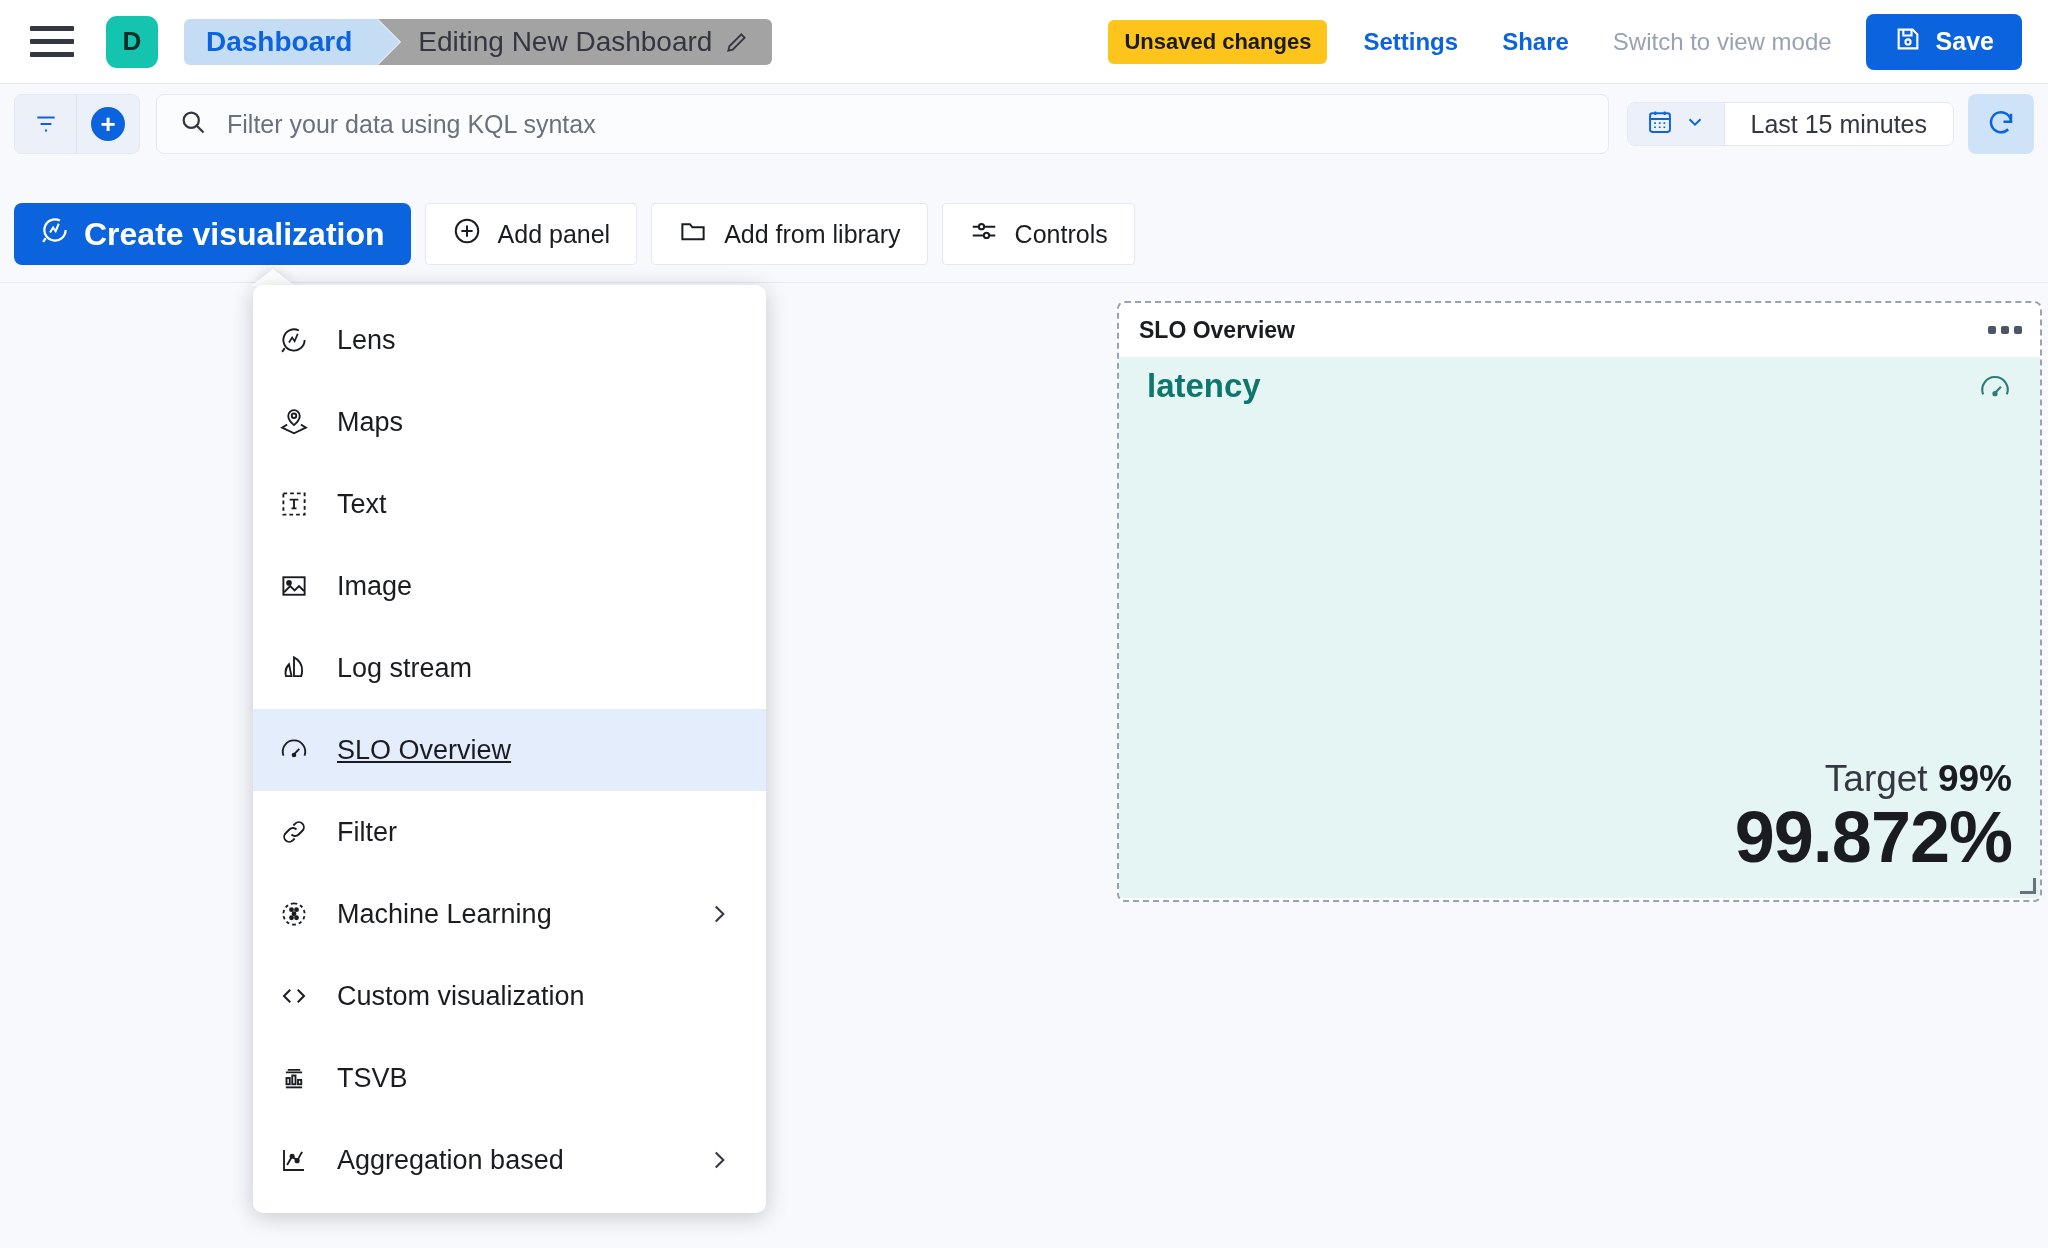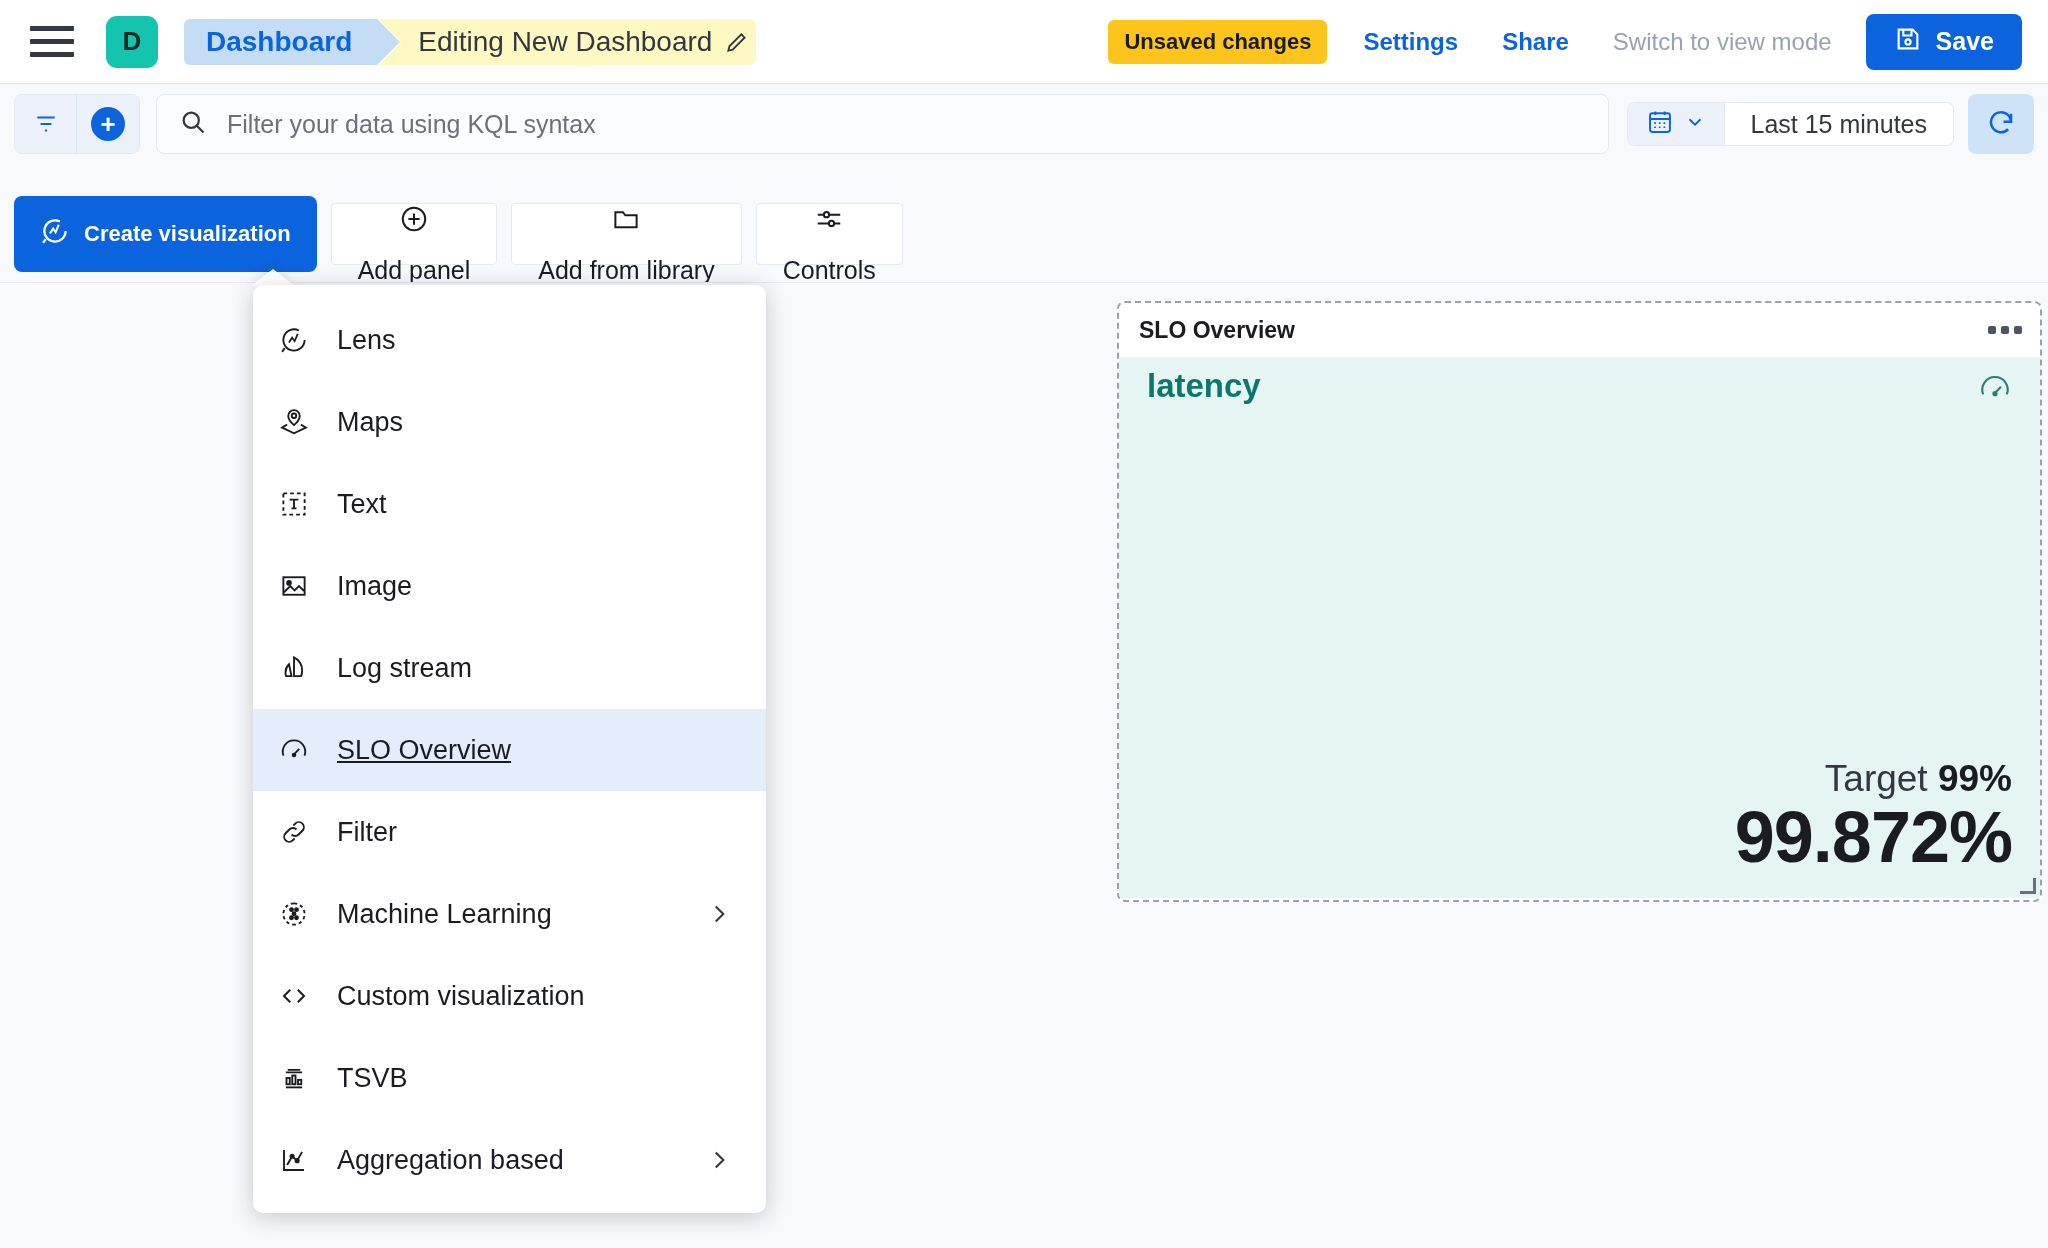--- a/index.html
+++ b/index.html
@@ -42,22 +42,22 @@
   .crumb-1 {
     background: #C4DDF5; color: #0B64DD; font-weight: bold;
     border-radius: 6px 0 0 6px; padding-right: 26px;
   }
   .crumb-1::after {
     content: ""; position: absolute; right: -22px; top: 0;
     border-top: 23px solid transparent; border-bottom: 23px solid transparent;
     border-left: 23px solid #C4DDF5; z-index: 2;
   }
   .crumb-2 {
-    background: #fef9c3; color: #343741;
-    border-radius: 0 6px 6px 0; padding-left: 40px; padding-right: 6px;
+    background: #a3a3a3; color: #343741;
+    border-radius: 0 6px 6px 0; padding-left: 40px; padding-right: 22px;
     margin-left: 0;
   }
   .crumb-2::before {
     content: ""; position: absolute; left: 0px; top: 0;
     border-top: 23px solid transparent; border-bottom: 23px solid transparent;
     border-left: 23px solid #FFFFFF; z-index: 1;
   }
   .pencil-icon { margin-left: 12px; display: inline-flex; }
 
   .header-right {
@@ -132,29 +132,29 @@
   }
 
   
   .toolbar {
     position: absolute; left: 0; top: 198px;
     width: 2048px; height: 72px;
     display: flex; align-items: center; gap: 14px; padding: 0 14px;
   }
   .tb-primary {
     background: #0B64DD; color: #fff;
-    height: 76px; border: none; border-radius: 8px;
-    padding: 0 26px; font-size: 22px; font-weight: bold;
+    height: 62px; border: none; border-radius: 8px;
+    padding: 0 26px; font-size: 32px; font-weight: bold;
     display: flex; align-items: center; gap: 14px; cursor: pointer;
   }
   .tb-btn {
     background: #FFFFFF; color: #1A1C21;
     height: 62px; border: 1px solid #E3E8F2; border-radius: 4px;
     padding: 0 26px; font-size: 25px;
-    display: flex; align-items: center; gap: 16px; cursor: pointer; flex-direction: column;
+    display: flex; align-items: center; gap: 16px; cursor: pointer;
   }
 
   .divider-row {
     position: absolute; left: 0; top: 282px; width: 2048px;
     height: 1px; background: #E3E8F2;
   }
 
   
   .canvas {
     position: absolute; left: 0; top: 283px;

